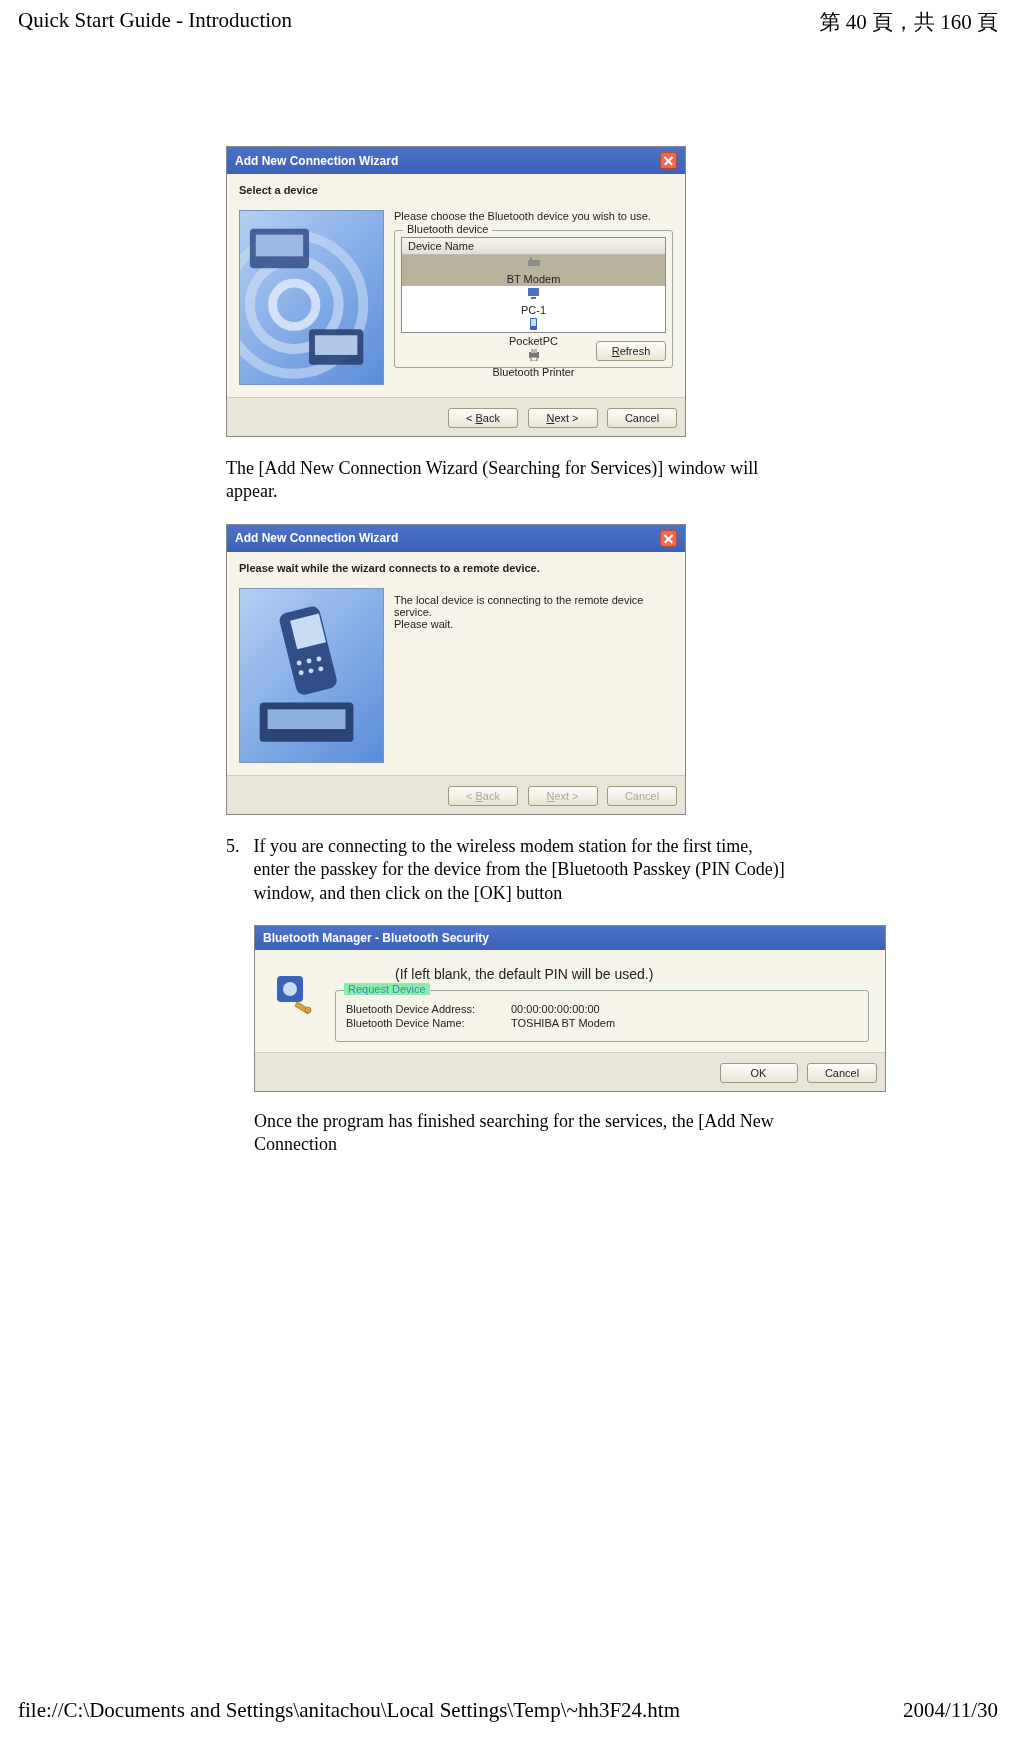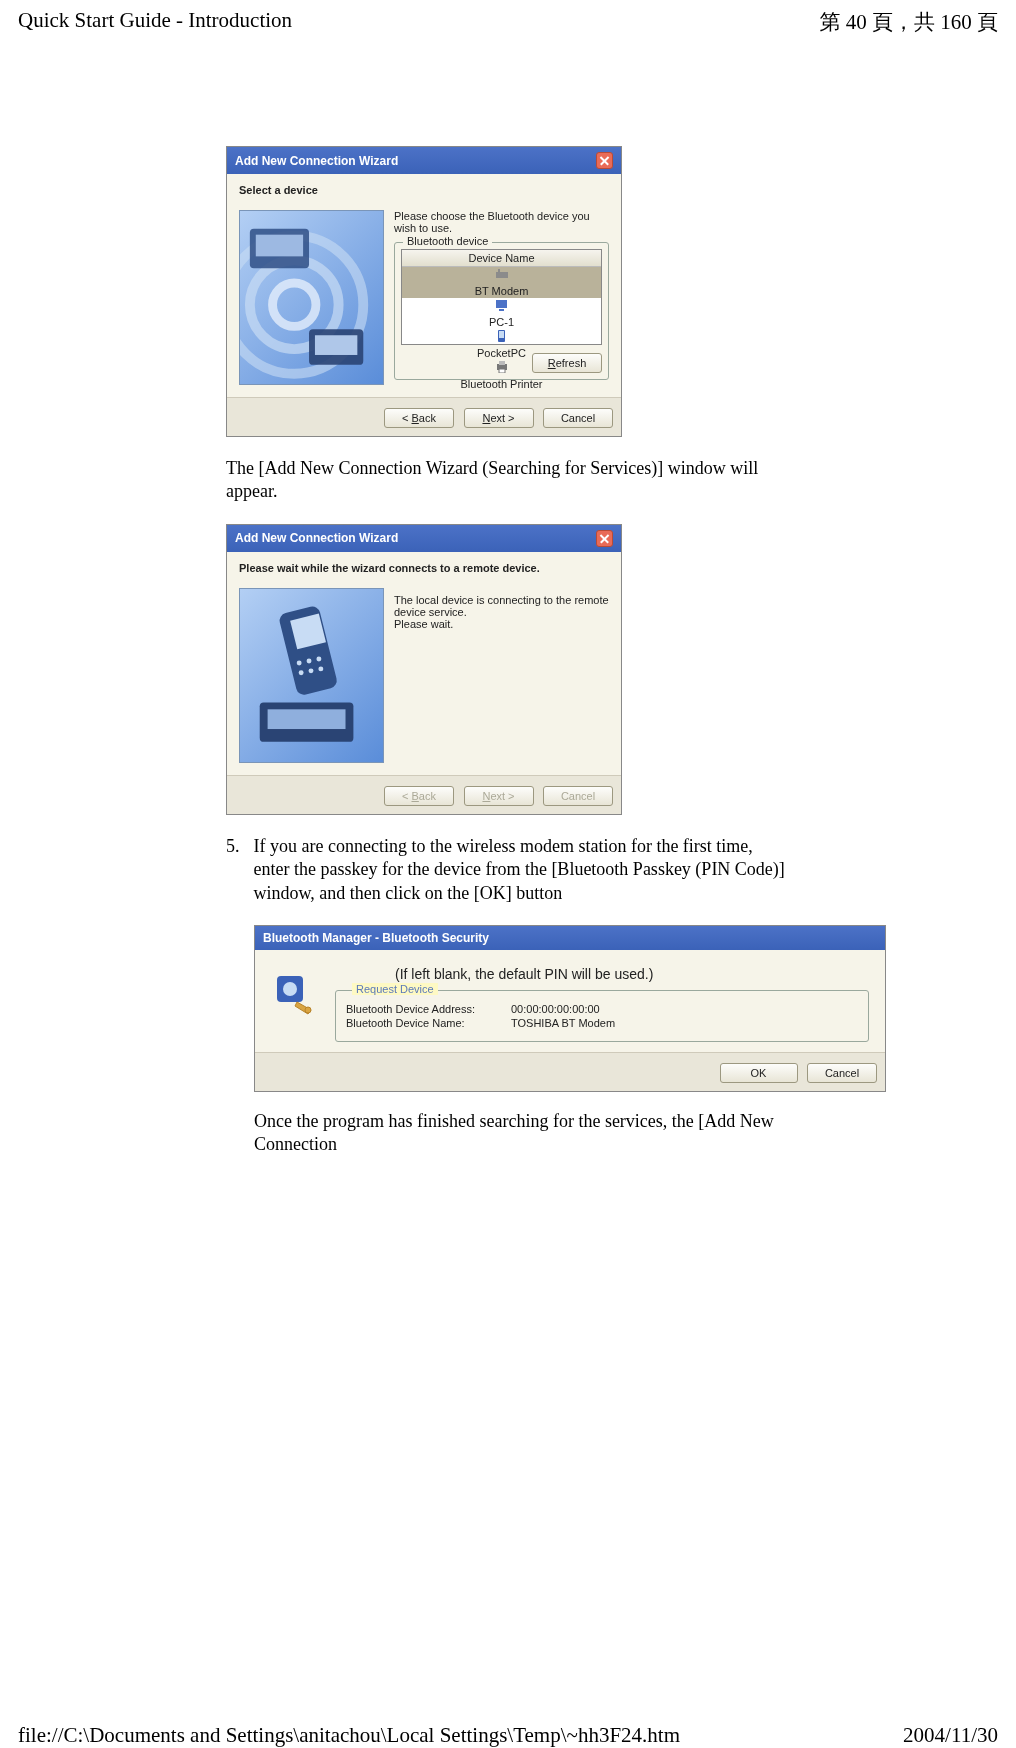--- a/index.html
+++ b/index.html
@@ -1,53 +1,53 @@
 <!DOCTYPE html>
 <html><head>
 <meta charset="utf-8">
 <style>
   * { margin:0; padding:0; box-sizing:border-box; }
   body { font-family: "Times New Roman", serif; font-size:18px; color:#000; background:#fff; width:1016px; height:1748px; position:relative; }
   .hdr { display:flex; justify-content:space-between; padding:8px 18px 0; font-size:21px;text-align:center; }
   .content { padding:0 40px 0 226px; }
-  .shot-frame { background:#E9E6D9; border:1px solid #888; margin:110px 0 18px 0; width:396px; }
+  .shot-frame { background:#E9E6D9; border:1px solid #888; margin:110px 0 18px 0; width:460px; }
   .tb { background:linear-gradient(#4C72C7,#3B62B8); color:#fff; font:bold 12px Tahoma,sans-serif; padding:5px 8px; display:flex; justify-content:space-between; align-items:center; }
   .xbox { width:17px; height:17px; background:#E96B57; border:1px solid #B84B37; border-radius:3px; position:relative; }
   .xbox:before,.xbox:after{content:"";position:absolute;left:2px;top:7px;width:11px;height:1.5px;background:#fff;}
   .xbox:before{transform:rotate(45deg);} .xbox:after{transform:rotate(-45deg);}
   .body-area{background:#F6F4E9;padding:10px 12px 12px;font:11px Tahoma,sans-serif;color:#222;}
   .step-hd{font-weight:bold;margin-bottom:14px;font-size:11px;}
   .row2{display:flex;gap:10px;}
   .illus{width:145px;height:175px;background:linear-gradient(135deg,#B3CFF4,#5A8DD9);border:1px solid #7A95B8;position:relative;overflow:hidden;}
   .illus svg{position:absolute;inset:0;}
   .right{flex:1;}
   .inst{margin-bottom:8px;}
   .fset{border:1px solid #9AA89D;border-radius:3px;padding:6px;position:relative;margin-top:2px;}
   .fset .lg{position:absolute;top:-8px;left:8px;background:#F6F4E9;padding:0 4px;font-size:11px;}
   .list{background:#fff;border:1px solid #888;height:96px;}
-  .list .hd{background:linear-gradient(#F6F4EE,#E2DFCE);border-bottom:1px solid #BBB;padding:2px 6px;font-size:11px;text-align:center;}
+  .list .hd{background:linear-gradient(#F6F4EE,#E2DFCE);border-bottom:1px solid #BBB;padding:2px 6px;font-size:11px;}
   .list .itm{display:flex;align-items:center;gap:5px;padding:1px 4px;font-size:11px;flex-direction:column;}
   .list .sel{background:#B9B29A;}
   .bi{width:14px;height:12px;}
   .btnrow{text-align:right;margin-top:8px;}
   .foot-btns{background:#E9E6D9;border-top:1px solid #CFCABA;padding:8px;text-align:right;}
   .btn{display:inline-block;min-width:70px;background:linear-gradient(#FDFDFB,#E8E5D6);border:1px solid #9C9880;border-radius:3px;font:11px Tahoma,sans-serif;text-align:center;padding:3px 12px;margin-left:5px;color:#222;}
   .btn.dis{color:#ABA997;}
   .para{font-size:18px;line-height:1.3;margin:20px 0;width:560px;}
   .sec-dlg{width:632px;border:1px solid #888;background:#E9E6D9;margin:14px 0;}
   .sec-body{background:#F6F4E9;padding:14px 16px 10px;font:11px Tahoma,sans-serif;color:#222;display:flex;gap:18px;align-items:flex-start;}
   .keyico{width:46px;height:46px;flex:none;margin-top:6px;}
   .kv{display:flex;gap:10px;margin:2px 0;align-items:center;}
   .kv .lab{width:155px;}
   .pin{border:1px solid #999;background:#fff;height:19px;width:180px;padding:2px 6px;font-family:monospace;letter-spacing:2px;}
   .hint{font-size:14px;margin:2px 0 8px 0;}
   .req{border:1px solid #9AA89D;border-radius:3px;padding:10px;position:relative;margin-top:4px;}
-  .req .lg{position:absolute;top:-8px;left:16px;background:#fef9c3;padding:0 4px;color:#5C7AB8;}
+  .req .lg{position:absolute;top:-8px;left:8px;background:#86efac;padding:0 4px;color:#5C7AB8;}
   .sec-foot{background:#E9E6D9;border-top:1px solid #CFCABA;padding:8px;text-align:right;}
-  .ftr{position:absolute;bottom:0;left:18px;right:18px;display:flex;justify-content:space-between;font-size:21px;}
+  .ftr{position:absolute;bottom:25px;left:18px;right:18px;display:flex;justify-content:space-between;font-size:21px;}
   .u{text-decoration:underline;}
 </style>
 </head>
 <body>
 
 <div class="hdr">
   <span>Quick Start Guide - Introduction</span>
   <span>第 40 頁，共 160 頁</span>
 </div>
 

